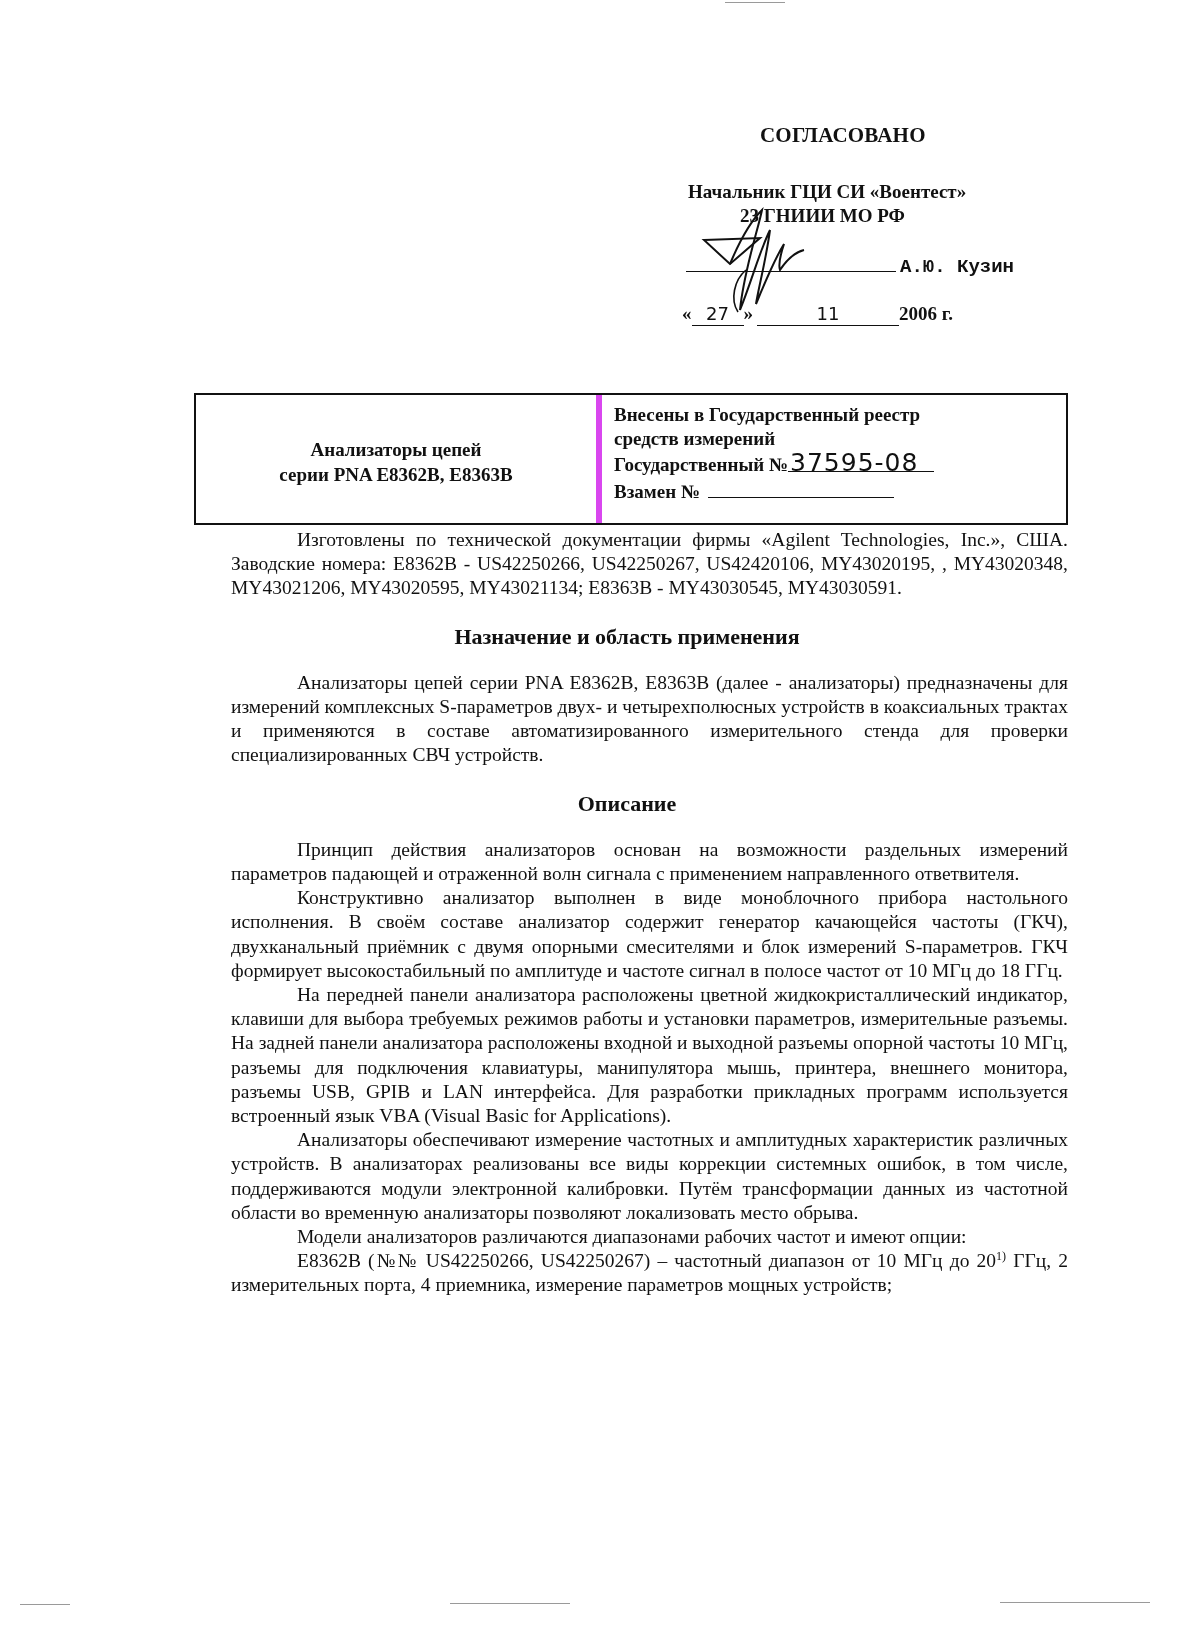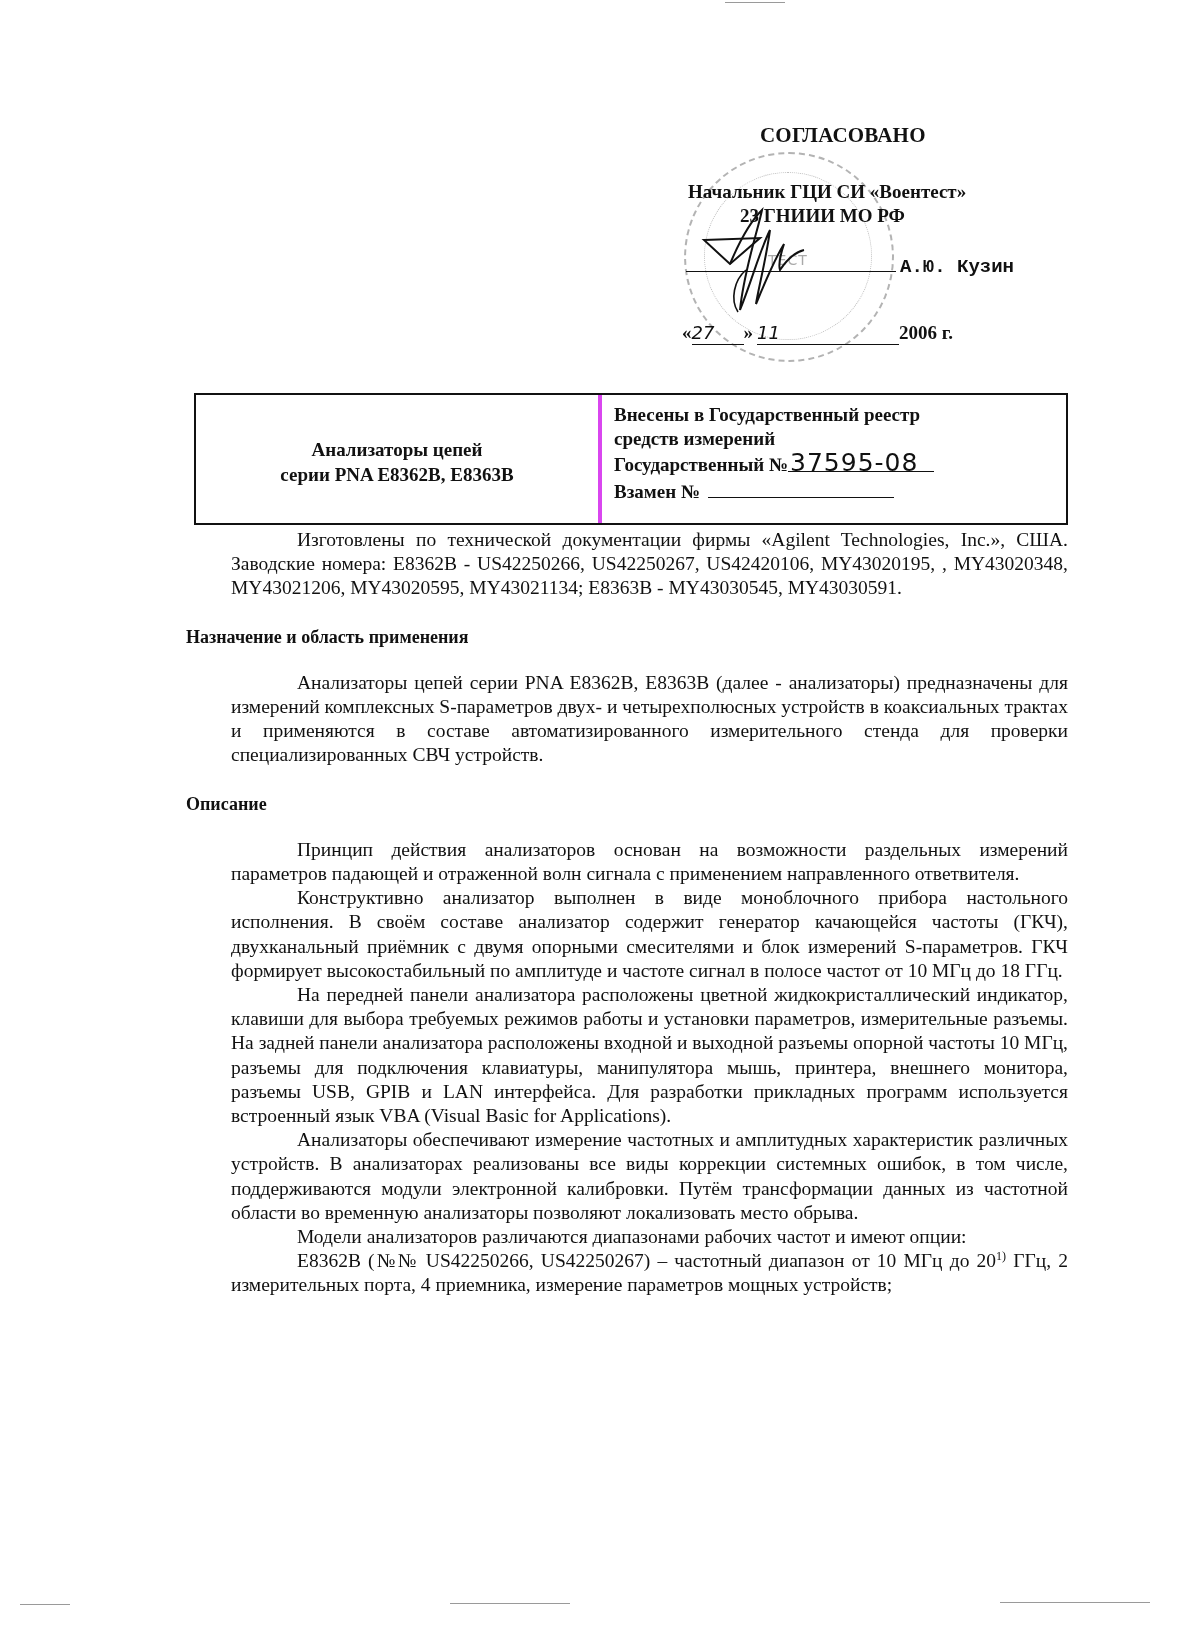--- a/index.html
+++ b/index.html
@@ -71,26 +71,25 @@
     }
     .approval .date {
       position: absolute;
       left: 22px;
       top: 178px;
       white-space: nowrap;
     }
     .approval .date .hand {
       font-family: "DejaVu Sans", sans-serif;
       font-weight: normal;
-      font-style: italic;
       font-size: 18px;
       display: inline-block;
+      text-align: center;
       border-bottom: 1.5px solid #111;
       vertical-align: baseline;
-      margin-top: 19px;
     }
     .approval .date .day { width: 52px; }
     .approval .date .month { width: 142px; margin-left: 4px; }
 
     
     .stamp {
       position: absolute;
       left: 684px;
       top: 152px;
       width: 206px;
@@ -129,21 +128,21 @@
       left: 194px;
       top: 393px;
       width: 874px;
       height: 132px;
       border: 2px solid #111;
       box-sizing: border-box;
       display: flex;
     }
     .reg-table .left {
       width: 406px;
-      border-right: 4px solid #d946ef;
+      border-right: 6px solid #d946ef;
       box-sizing: border-box;
       display: flex;
       align-items: center;
       justify-content: center;
       text-align: center;
       font-weight: bold;
       font-size: 19px;
       line-height: 25px;
       padding-top: 6px;
     }
@@ -180,44 +179,40 @@
       line-height: 24.2px;
     }
     .body-text p {
       margin: 0;
       text-align: justify;
       text-align-last: left;
     }
     .body-text p.indent { text-indent: 66px; margin-left: 45px; }
     .body-text h2 {
       margin: 0;
-      font-size: 18px;
-      font-weight: bold;
-      text-align: left;
+      font-size: 22px;
+      font-weight: bold;
+      text-align: center;
     }
     .gap-h { height: 24px; }
     .gap-h2 { height: 22px; }
     sup { font-size: 12px; line-height: 0; }
 
     
     .artifact {
       position: absolute;
       height: 1px;
       background: #9a9a9a;
     }
   </style>
 </head>
 <body>
 
 <div class="page">
 
-  <div class="stamp">
-    <div class="inner"></div>
-    <span class="stamp-text">ТЕСТ</span>
-  </div>
   <svg class="signature" viewBox="0 0 120 130">
     <path d="M4 40 L60 38 L30 64 Z" fill="none" stroke="#111" stroke-width="2"></path>
     <path d="M30 64 C40 40, 52 20, 62 10 C58 30, 44 70, 40 110 C52 80, 60 50, 70 30 C66 60, 58 90, 56 104 C66 80, 74 60, 84 44 C80 56, 78 64, 80 70 C88 58, 96 52, 104 50" fill="none" stroke="#111" stroke-width="2"></path>
     <path d="M38 112 C30 100, 34 80, 46 70" fill="none" stroke="#111" stroke-width="1.6"></path>
   </svg>
 
   <div class="approval">
     <div class="title">СОГЛАСОВАНО</div>
     <div class="position">Начальник ГЦИ СИ «Воентест»</div>
     <div class="org">23 ГНИИИ МО РФ</div>

